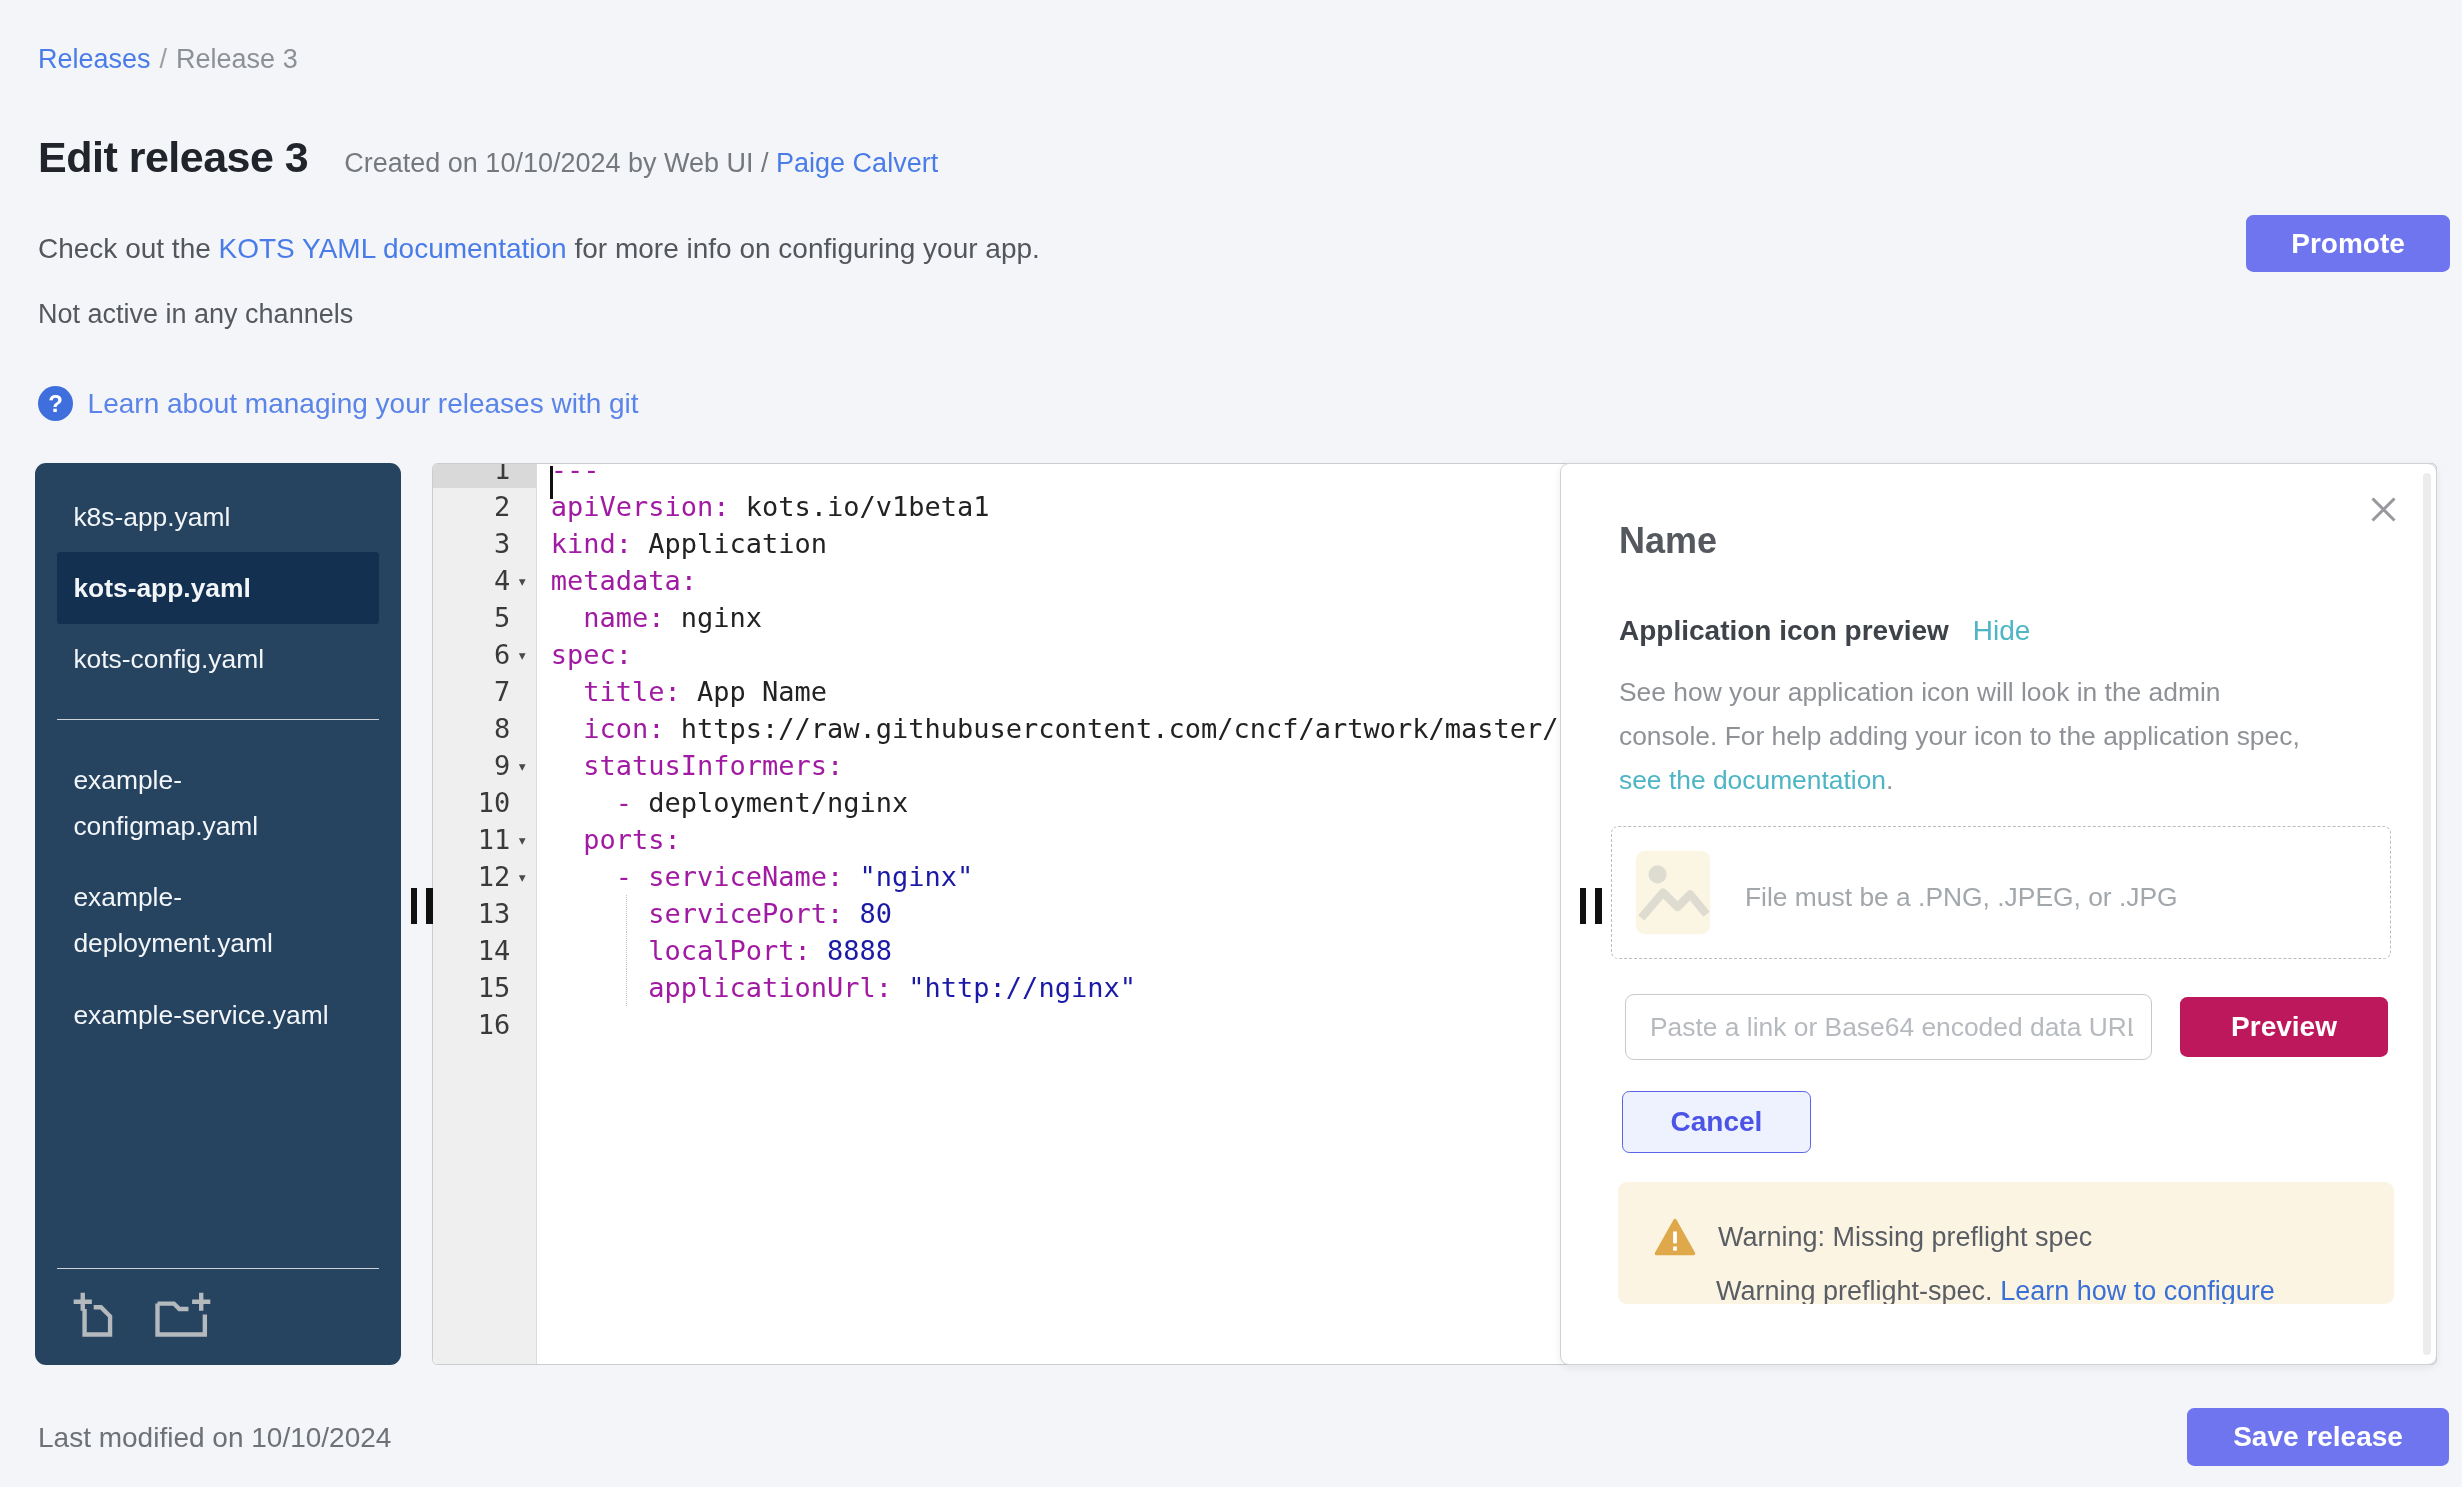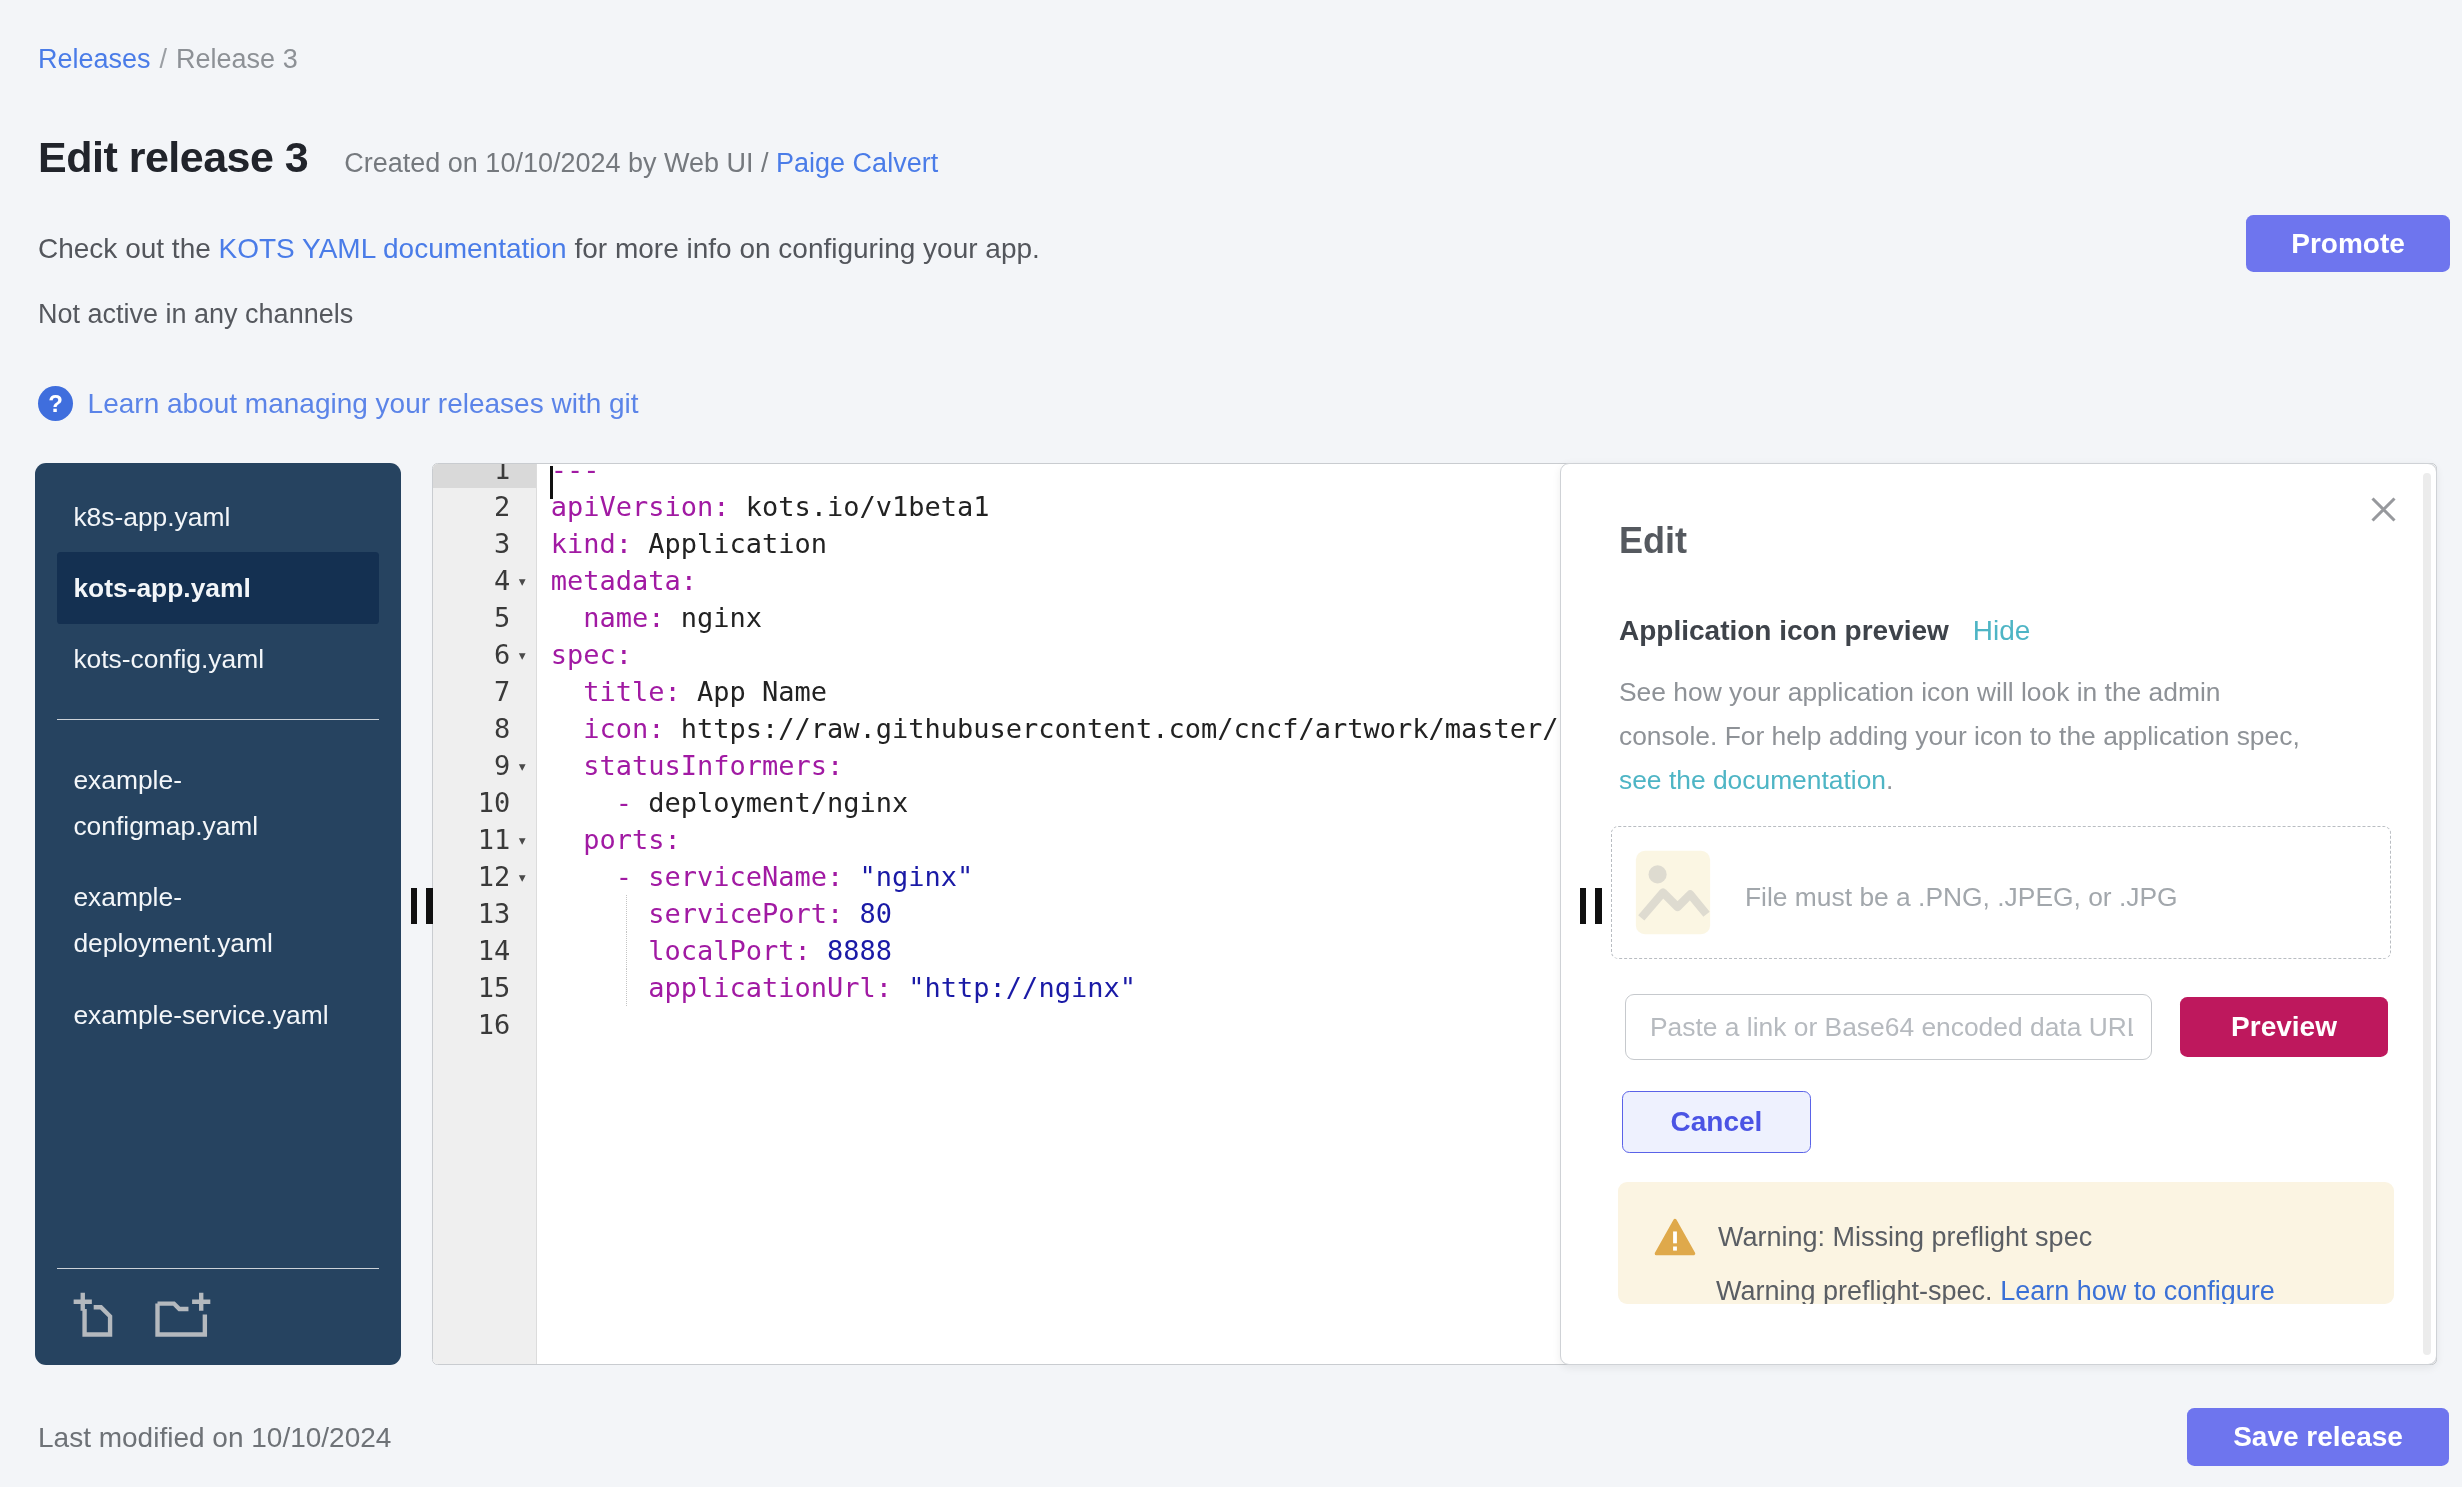--- a/index.html
+++ b/index.html
@@ -297,21 +297,21 @@
         </div>
     </div>
   </div>
 
   <div class="help-panel">
     <button class="close-btn">
       <svg width="33" height="33" viewBox="0 0 24 24">
         <path d="M4 4 L20 20 M20 4 L4 20" stroke="#97999d" stroke-width="2.2" fill="none"></path>
       </svg>
     </button>
-    <div class="help-title">Edit</div>
+    <div class="help-title">Name</div>
 
     <div class="section-row">
       <span class="section-title">Application icon preview</span>
       <a class="teal-link">Hide</a>
     </div>
 
     <div class="help-desc">
       <div>See how your application icon will look in the admin</div>
       <div>console. For help adding your icon to the application spec,</div>
       <div><a class="teal-link">see the documentation</a><span>.</span></div>

